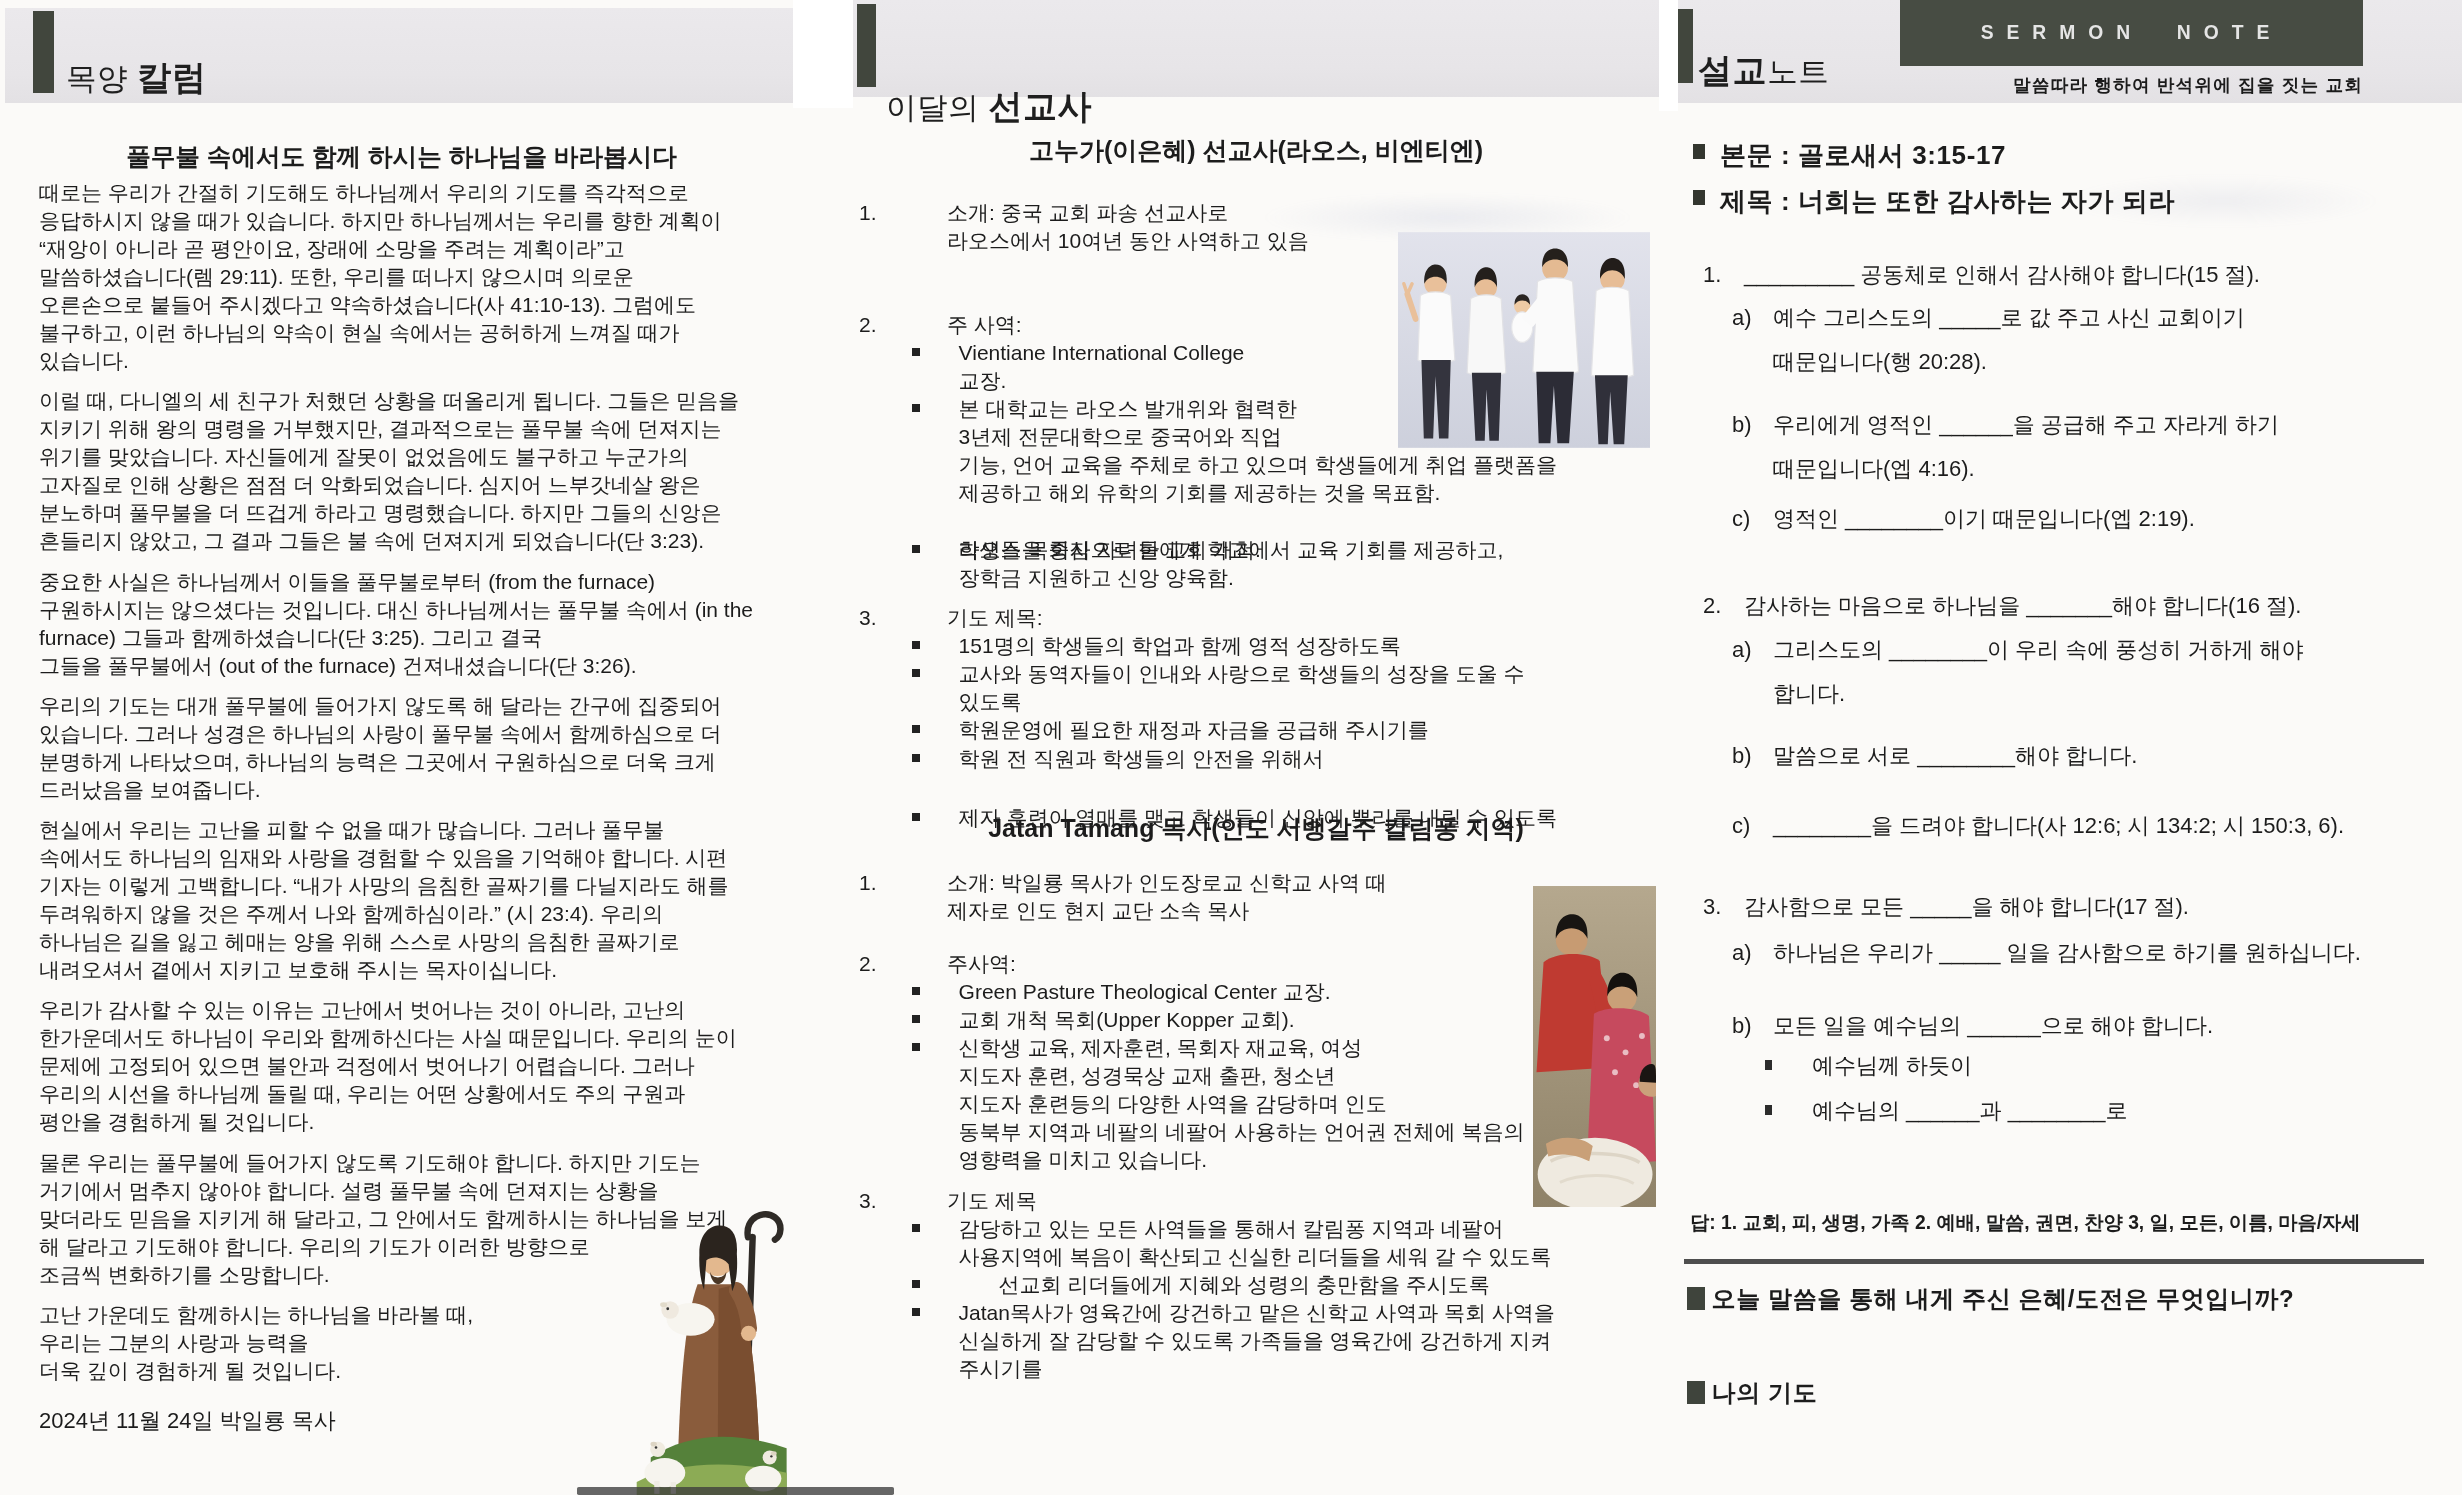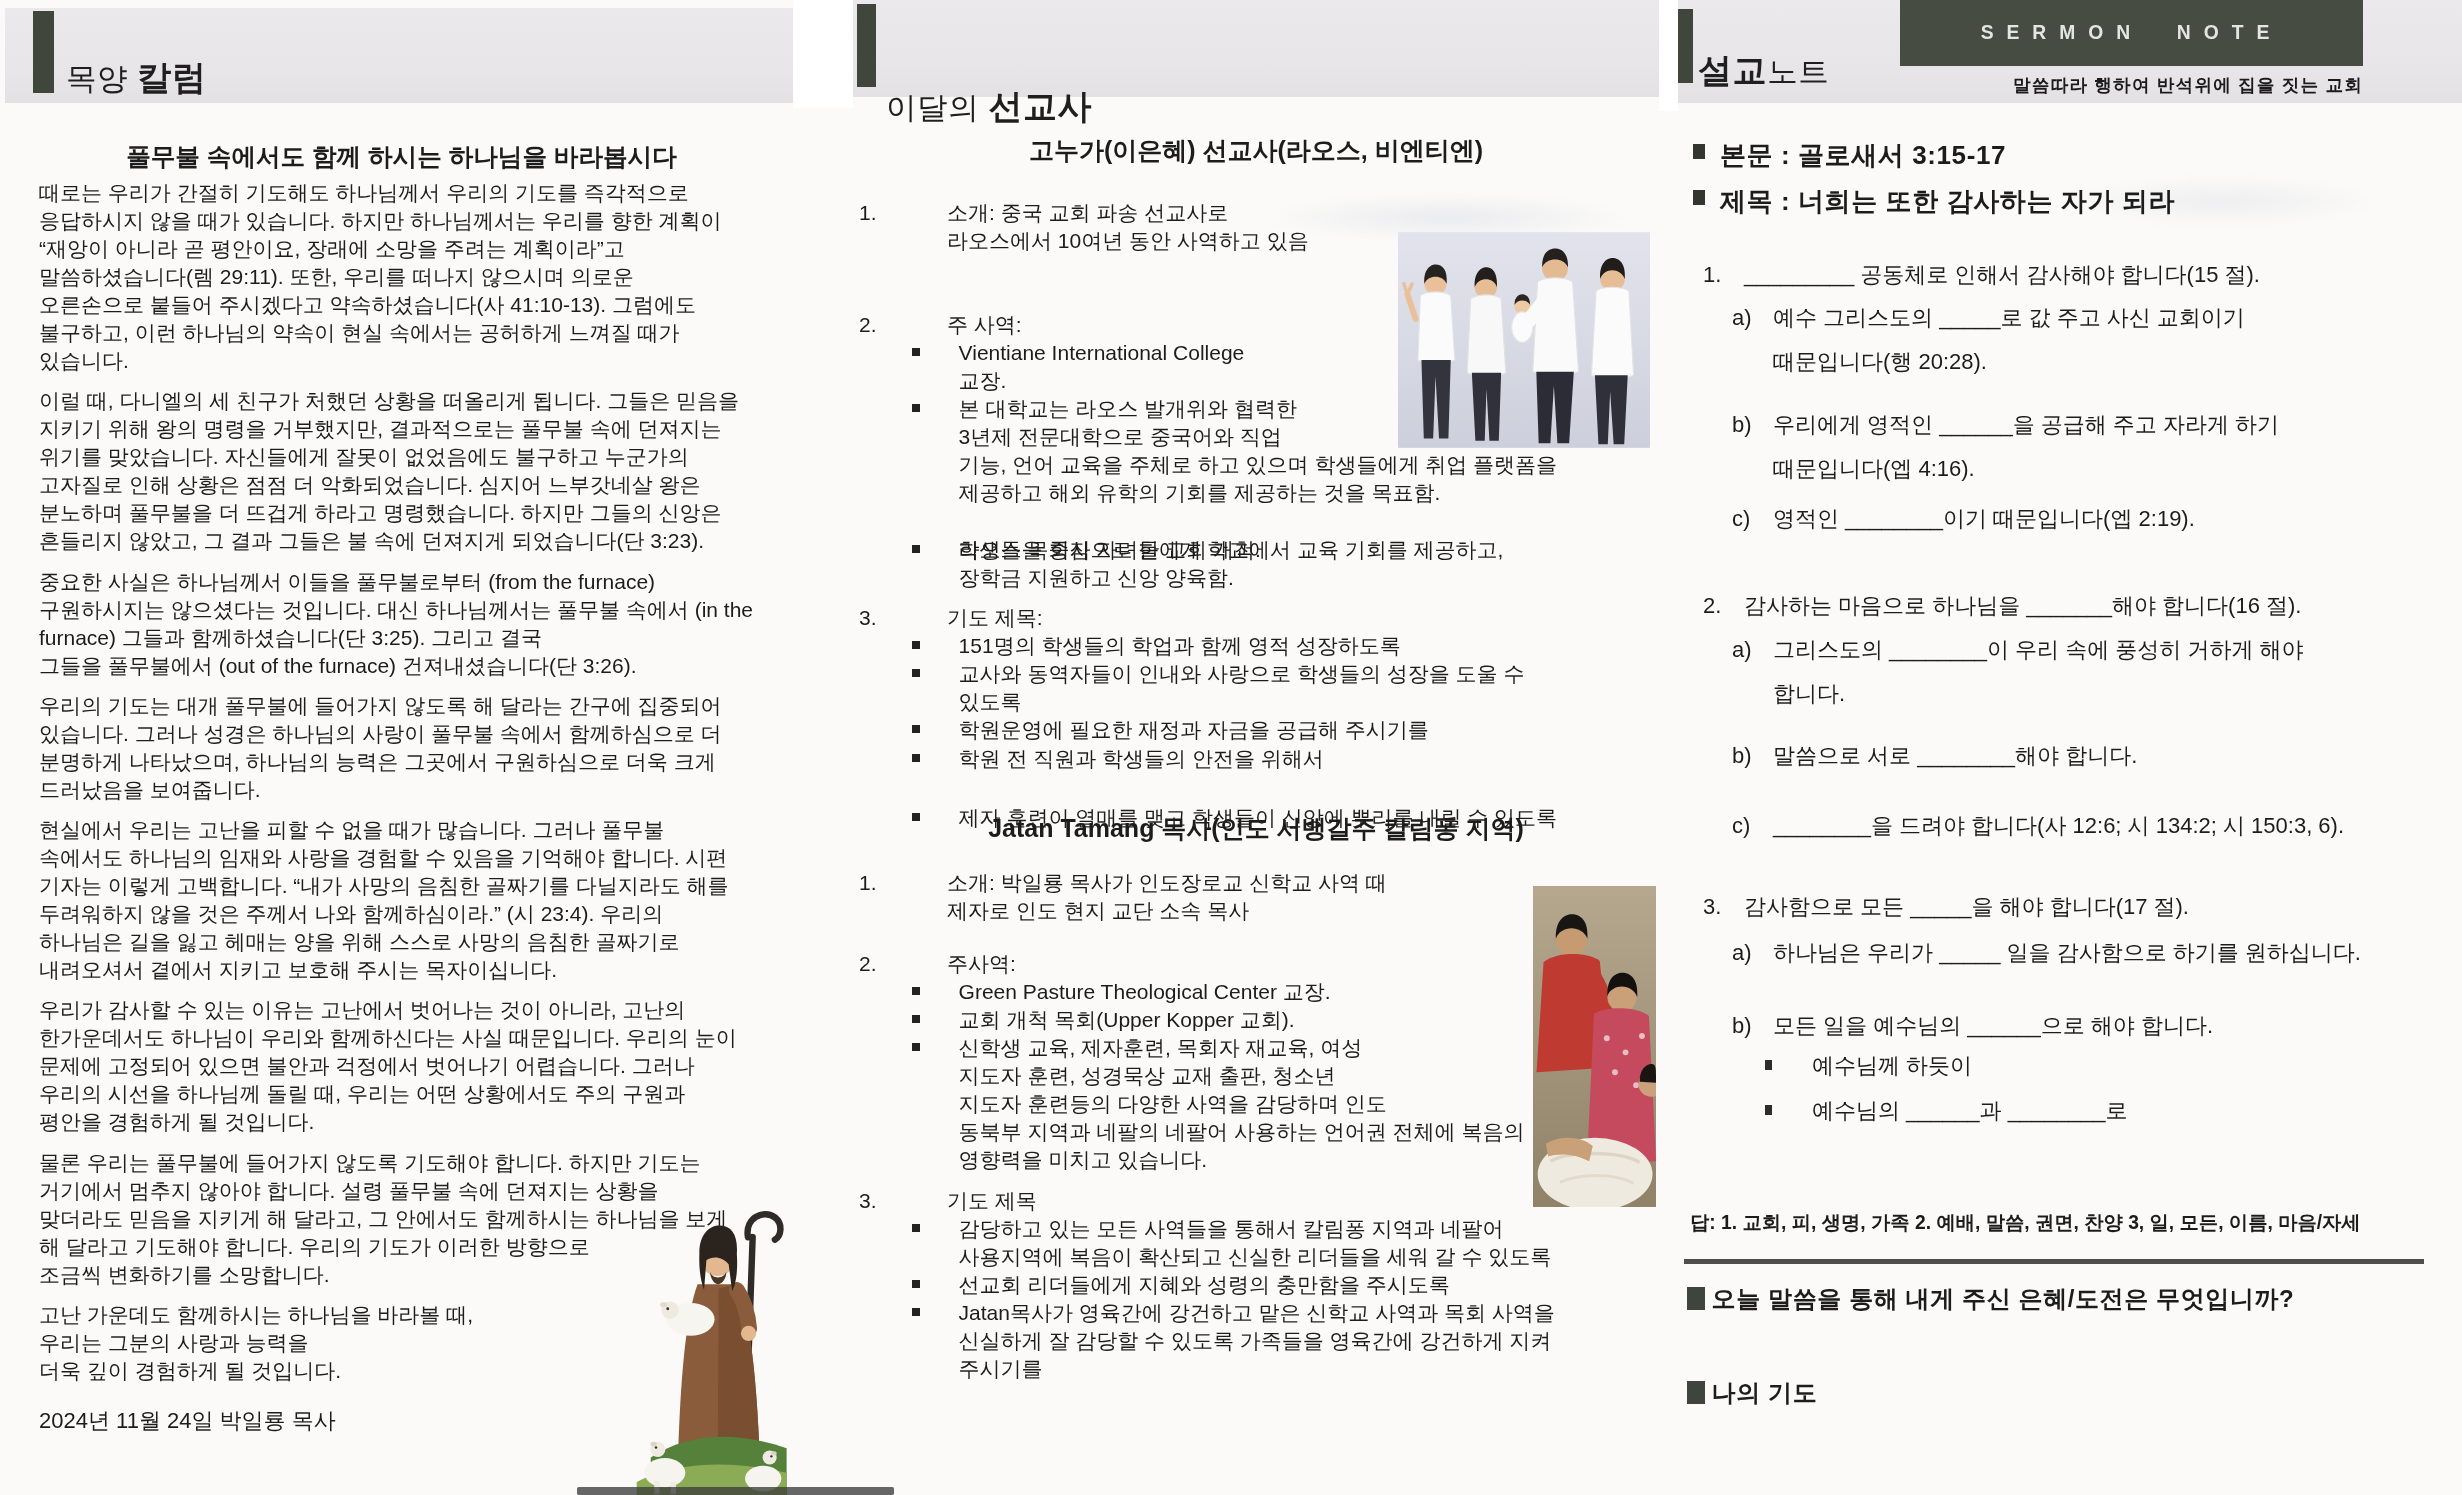--- a/index.html
+++ b/index.html
@@ -275,21 +275,21 @@
 
   <div class="numrow" style="left:859px;top:1187px;">
     <span class="num">3.</span>
     <div class="ntext">기도 제목</div>
   </div>
   <div class="mitem" style="left:912px;top:1215px;width:727px;">
       <span class="sq"></span>
       <div class="mtext pre">감당하고 있는 모든 사역들을 통해서 칼림퐁 지역과 네팔어
 사용지역에 복음이 확산되고 신실한 리더들을 세워 갈 수 있도록</div>
     </div>
-  <div class="mitem" style="left:912px;top:1271px;width:727px;">
+  <div class="mitem" style="left:912px;top:1271px;width:727px;gap:40px;">
       <span class="sq"></span>
       <div class="mtext pre">선교회 리더들에게 지혜와 성령의 충만함을 주시도록</div>
     </div>
   <div class="mitem" style="left:912px;top:1299px;width:727px;">
       <span class="sq"></span>
       <div class="mtext pre">Jatan목사가 영육간에 강건하고 맡은 신학교 사역과 목회 사역을
 신실하게 잘 감당할 수 있도록 가족들을 영육간에 강건하게 지켜
 주시기를</div>
     </div>
 

